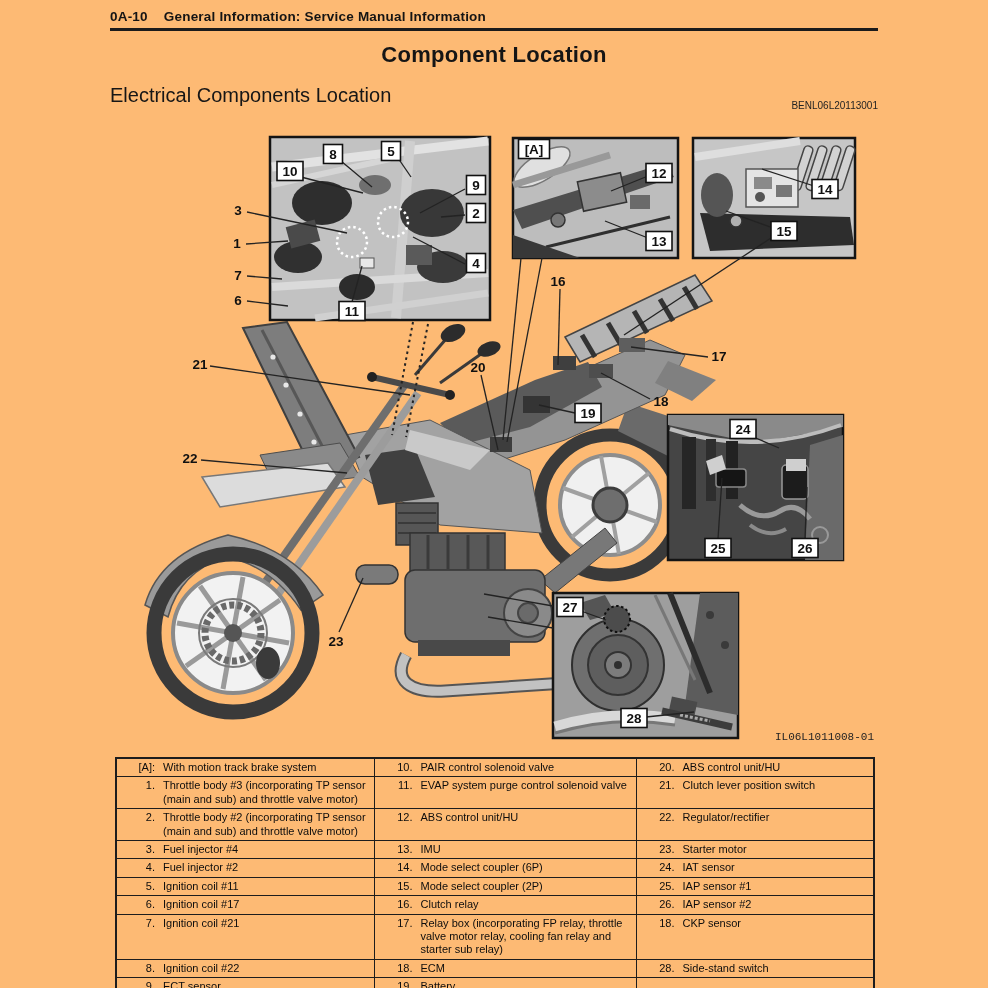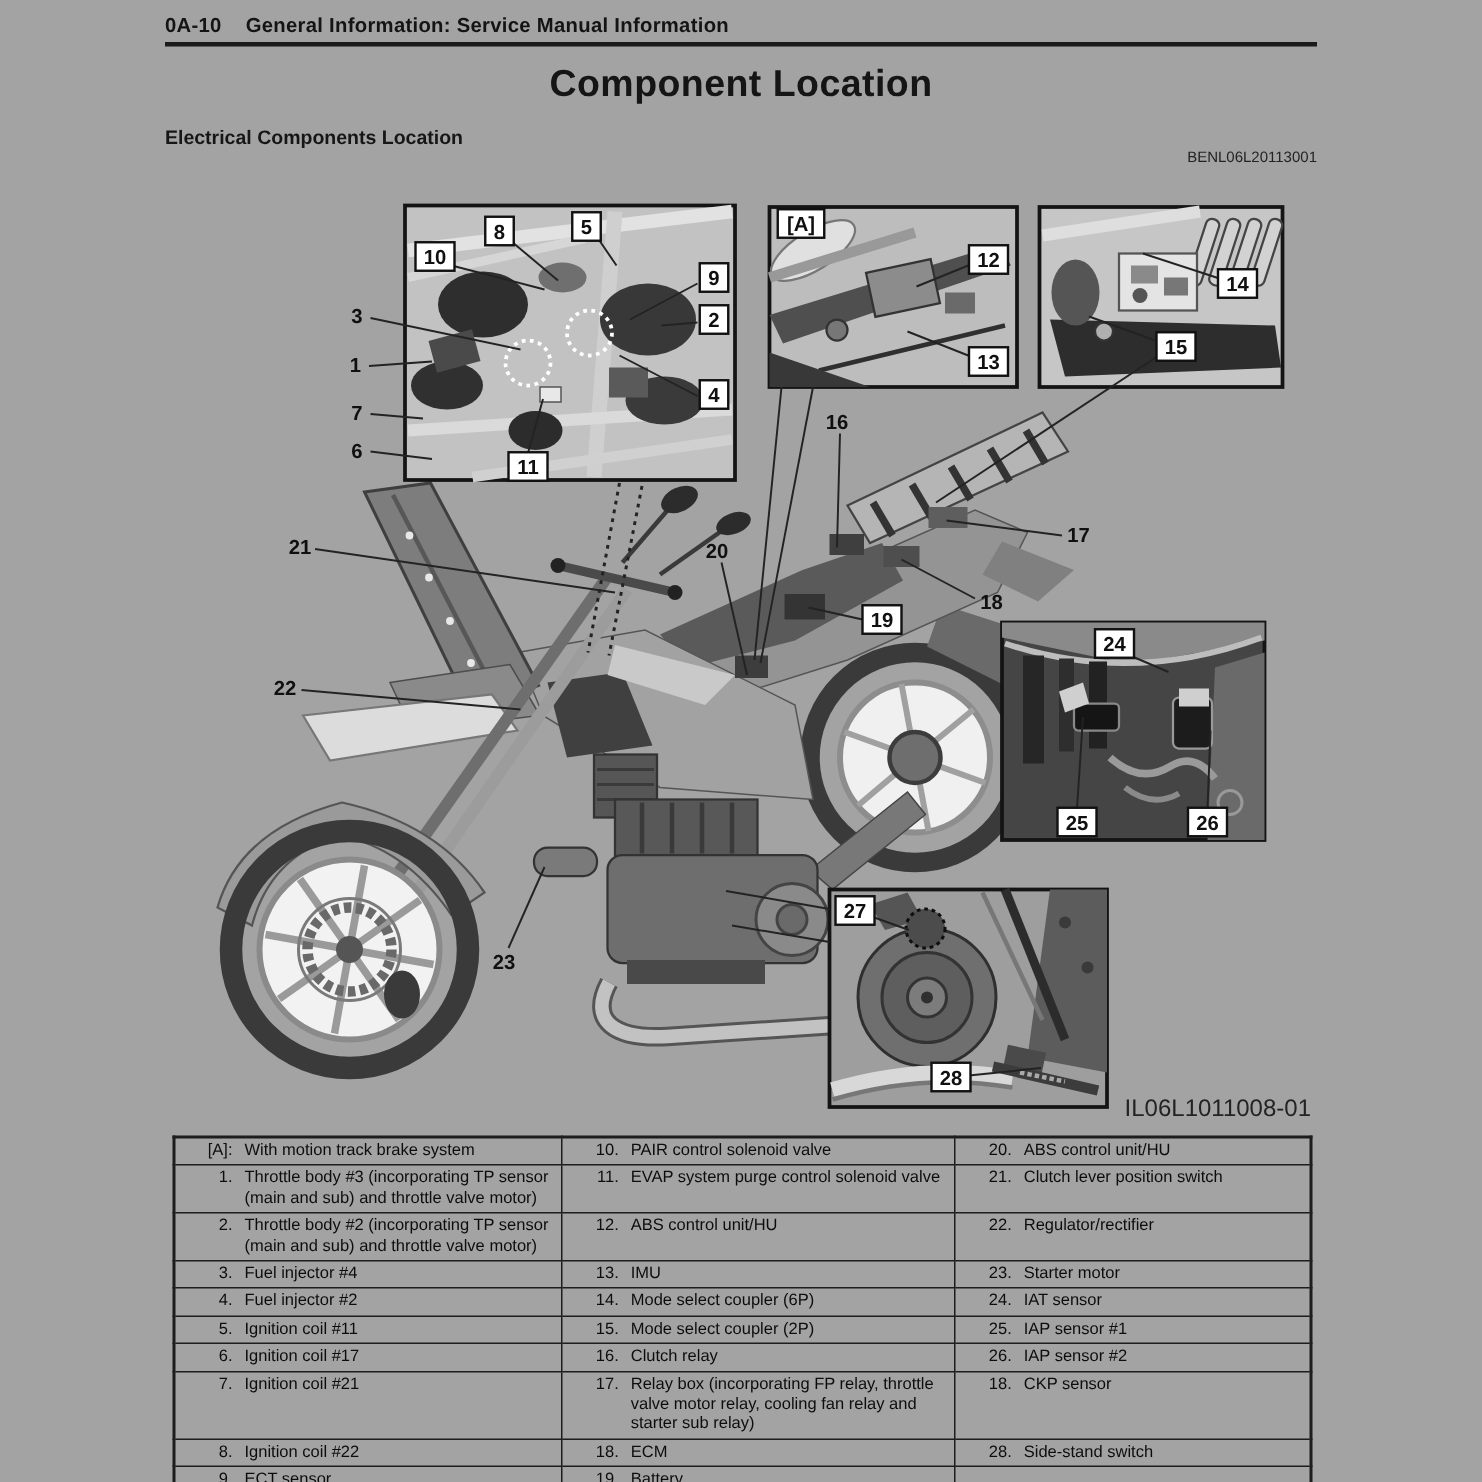--- a/index.html
+++ b/index.html
@@ -1,24 +1,24 @@
 <!DOCTYPE html>
 <html><head>
 <meta charset="utf-8">
 <style>
   html,body{margin:0;padding:0;background:#fff;}
   body{width:988px;height:988px;font-family:"Liberation Sans",sans-serif;color:#111;}
-  .page{position:relative;width:988px;height:988px;background:#a3a3a3;overflow:hidden;}
+  .page{position:relative;width:988px;height:988px;background:#fdba74;overflow:hidden;}
   .hdr{position:absolute;top:9px;left:110px;right:110px;font-size:13.5px;font-weight:bold;color:#141414;letter-spacing:.2px;white-space:nowrap;}
   .hdr .code{margin-right:16px;}
   .rule{position:absolute;top:28px;left:110px;width:768px;height:3px;background:#1b1b1b;}
-  .title{position:absolute;top:42px;left:0;width:100%;text-align:center;font-size:25px;font-weight:bold;color:#151515;letter-spacing:.3px;}
-  .subtitle{position:absolute;top:84px;left:110px;font-size:13px;font-weight:bold;color:#161616;}
+  .title{position:absolute;top:42px;left:0;width:100%;text-align:center;font-size:22px;font-weight:bold;color:#151515;letter-spacing:.3px;}
+  .subtitle{position:absolute;top:84px;left:110px;font-size:20px;font-weight:normal;color:#161616;}
   .docref{position:absolute;top:100px;right:110px;font-size:10px;color:#232323;}
-  .figref{position:absolute;top:731px;right:114px;font-size:16px;color:#232323;}
+  .figref{position:absolute;top:731px;right:114px;font-size:11px;color:#232323;font-family:Liberation Mono, monospace;}
   .diagram{position:absolute;top:125px;left:110px;width:770px;height:620px;}
   table.comp{position:absolute;top:757px;left:115px;width:758px;border-collapse:collapse;table-layout:fixed;font-size:11px;color:#0d0d0d;border:2px solid #1d1d1d;}
   table.comp td{border:1px solid #1d1d1d;padding:2px 5px 2px 46px;position:relative;vertical-align:top;line-height:1.22;}
   table.comp .num{position:absolute;left:4px;top:2px;width:34px;text-align:right;}
   svg text{font-family:"Liberation Sans",sans-serif;}
 </style>
 </head>
 <body>
 
 <div class="page">

